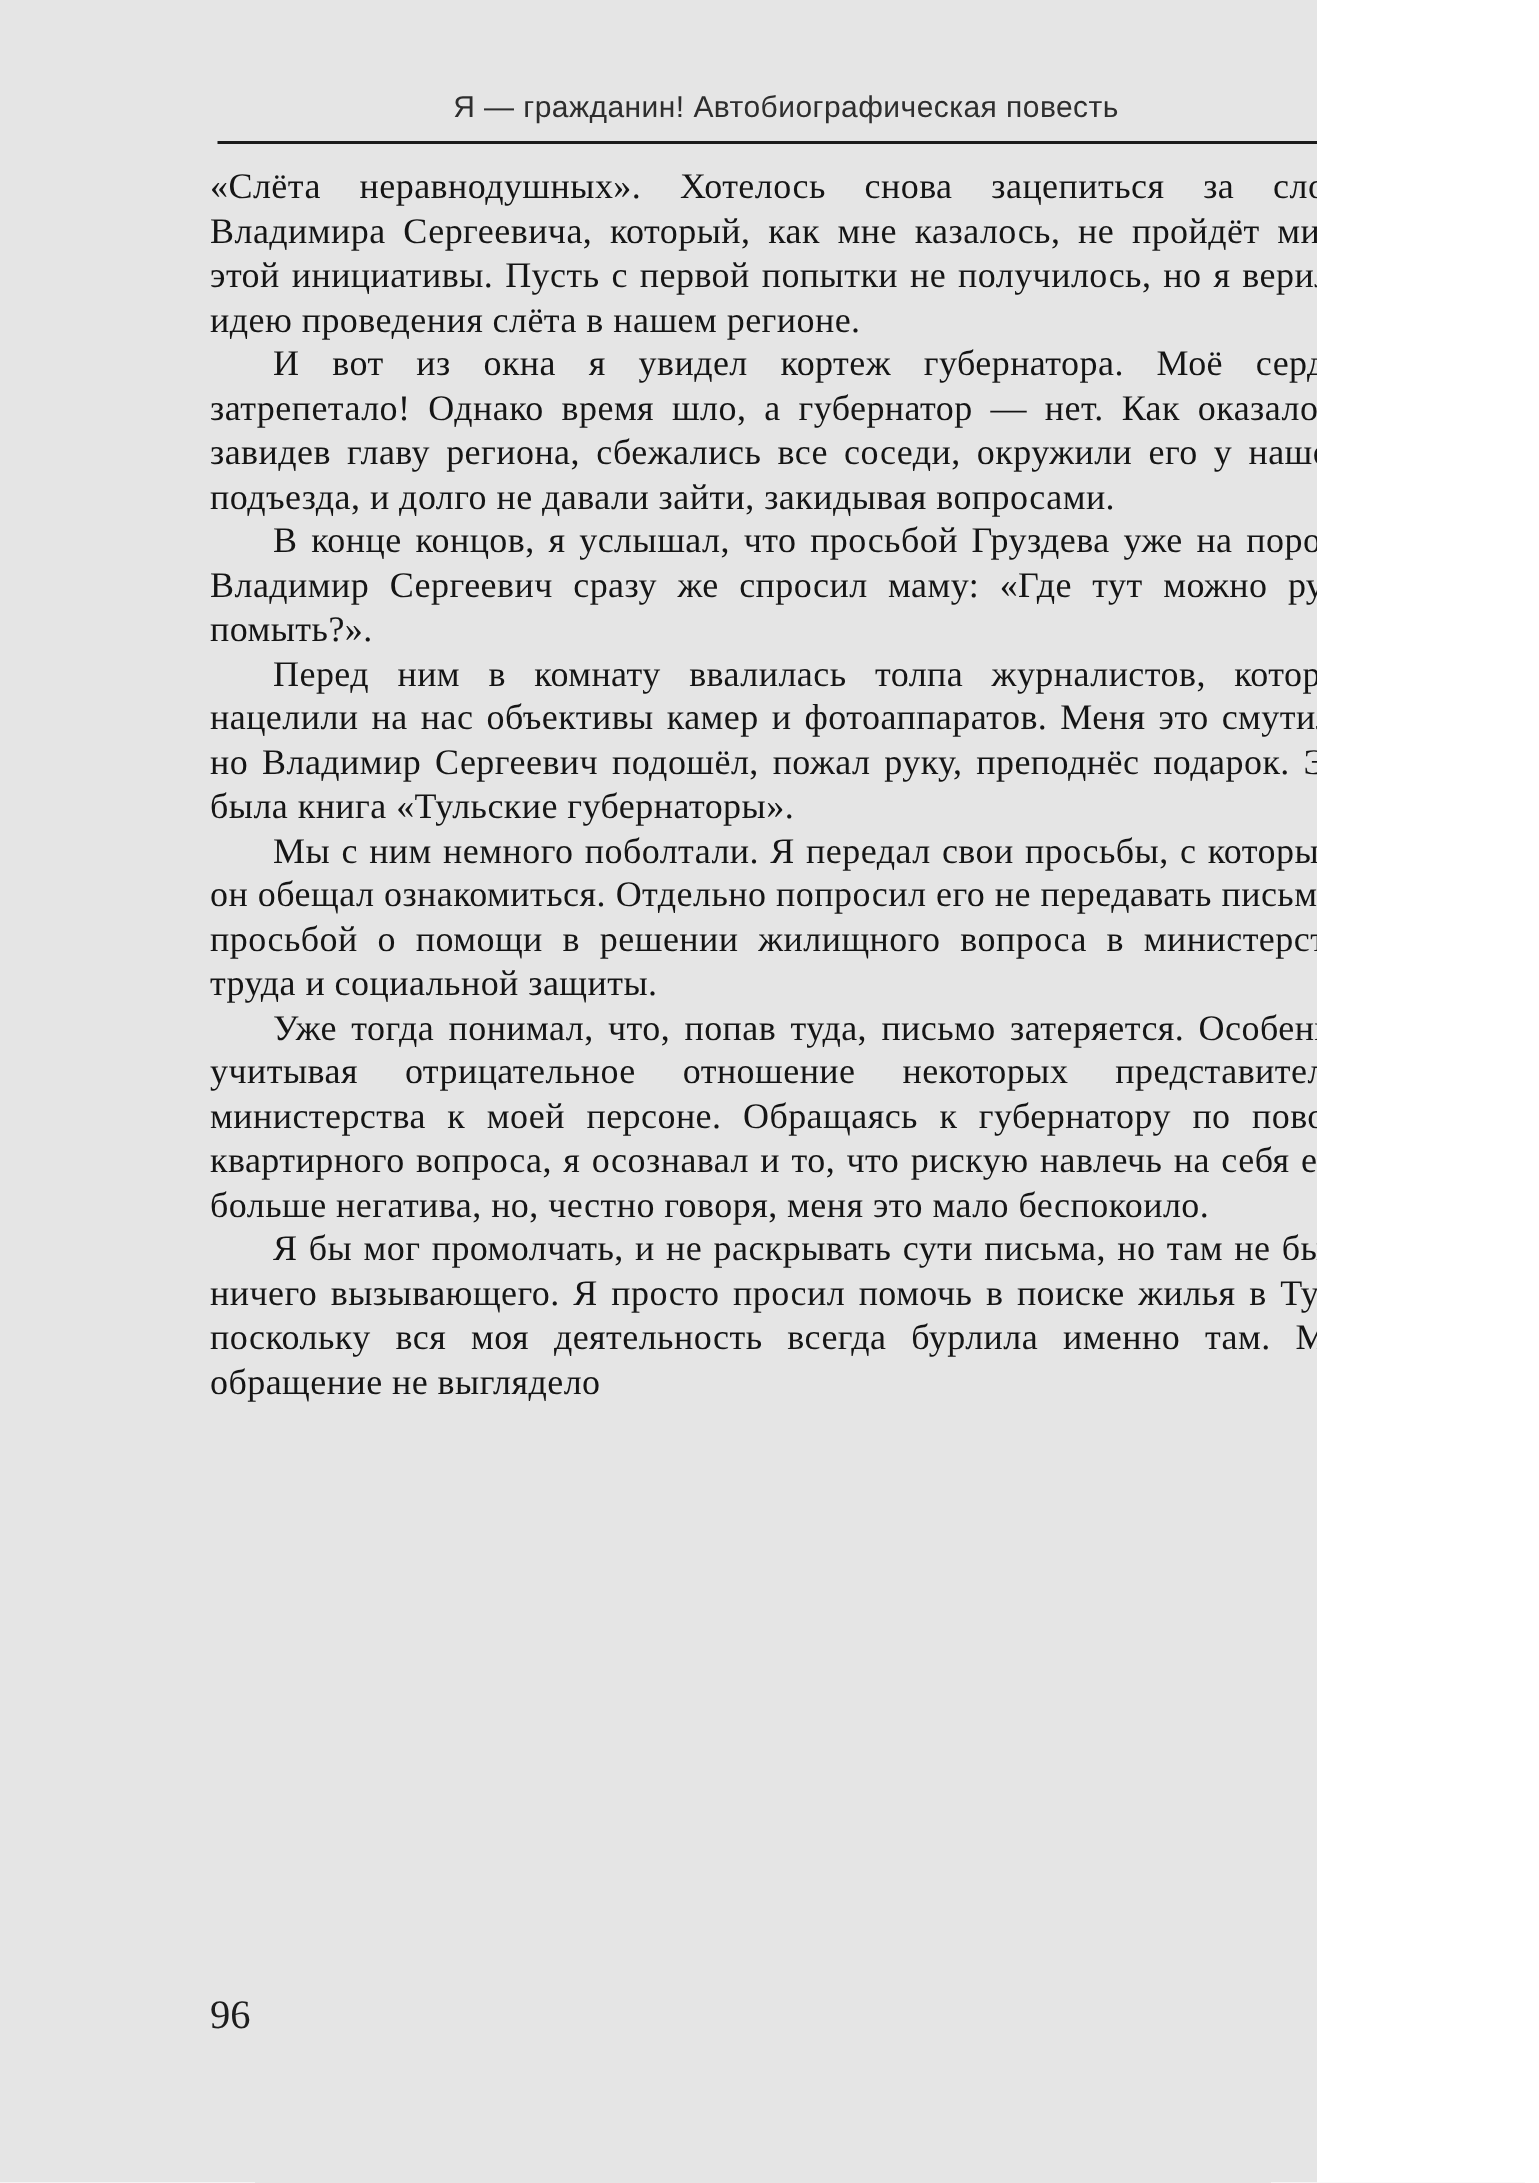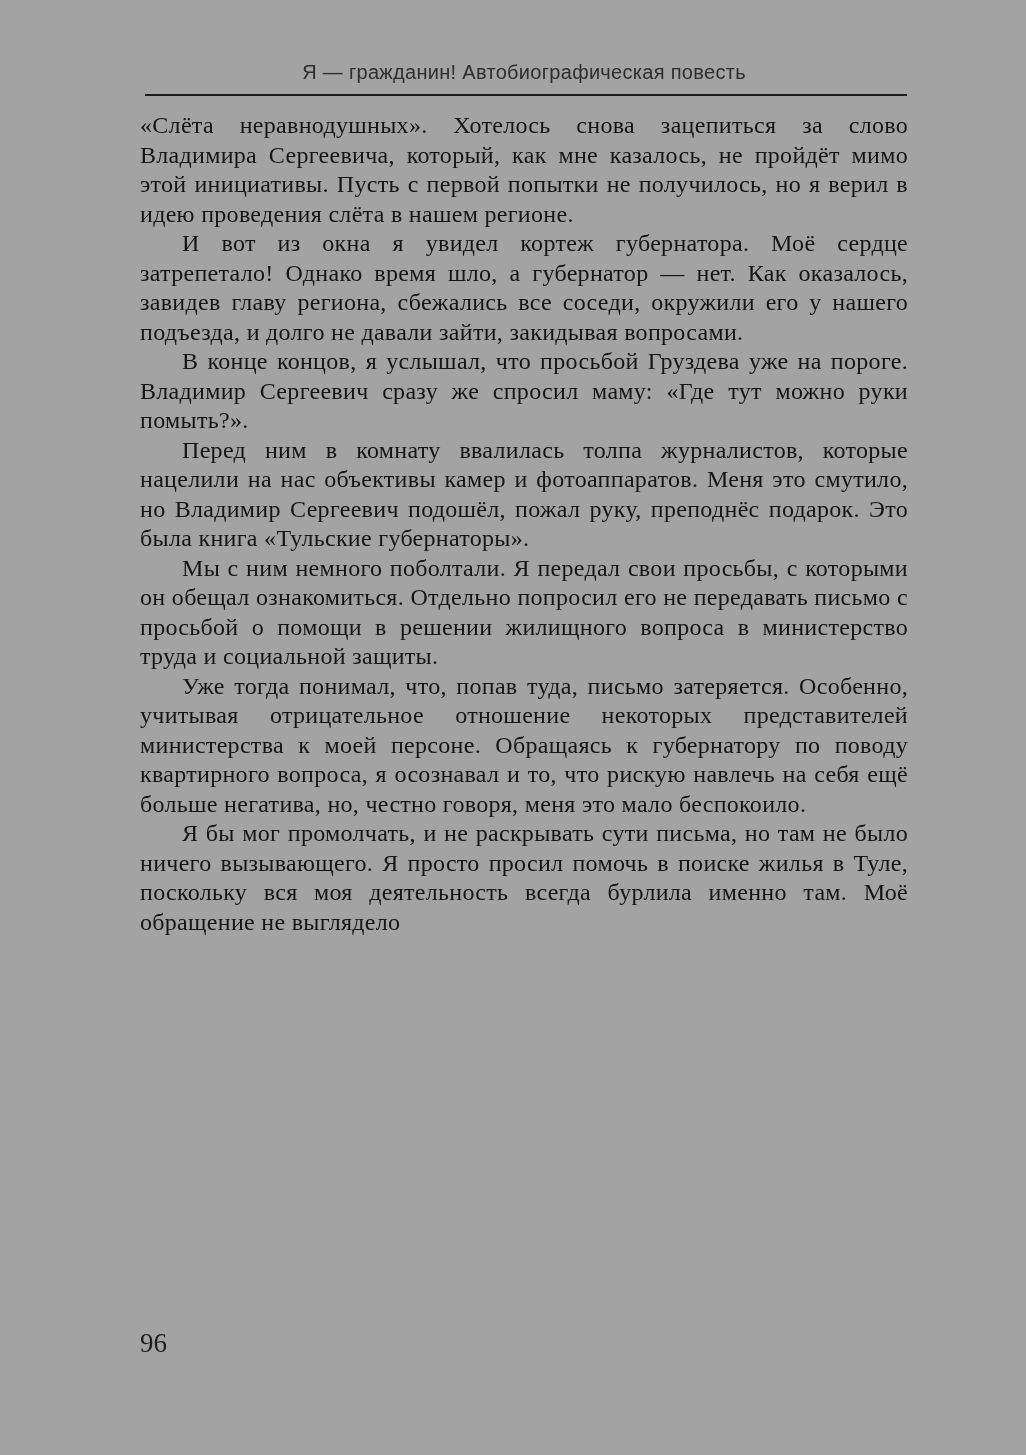--- a/index.html
+++ b/index.html
@@ -2,23 +2,23 @@
 <html lang="ru"><head>
 <meta charset="utf-8">
 <style>
   html, body {
     margin: 0;
     padding: 0;
     background: #ffffff;
   }
   .page {
     position: relative;
-    width: 1026px;
+    width: 878px;
     height: 1455px;
-    background: #a3a3a3;
+    background: #e5e5e5;
     overflow: hidden;
     font-family: "Liberation Serif", serif;
     color: #161616;
   }
   .running-header {
     position: absolute;
     top: 61px;
     left: 140px;
     width: 768px;
     text-align: center;

